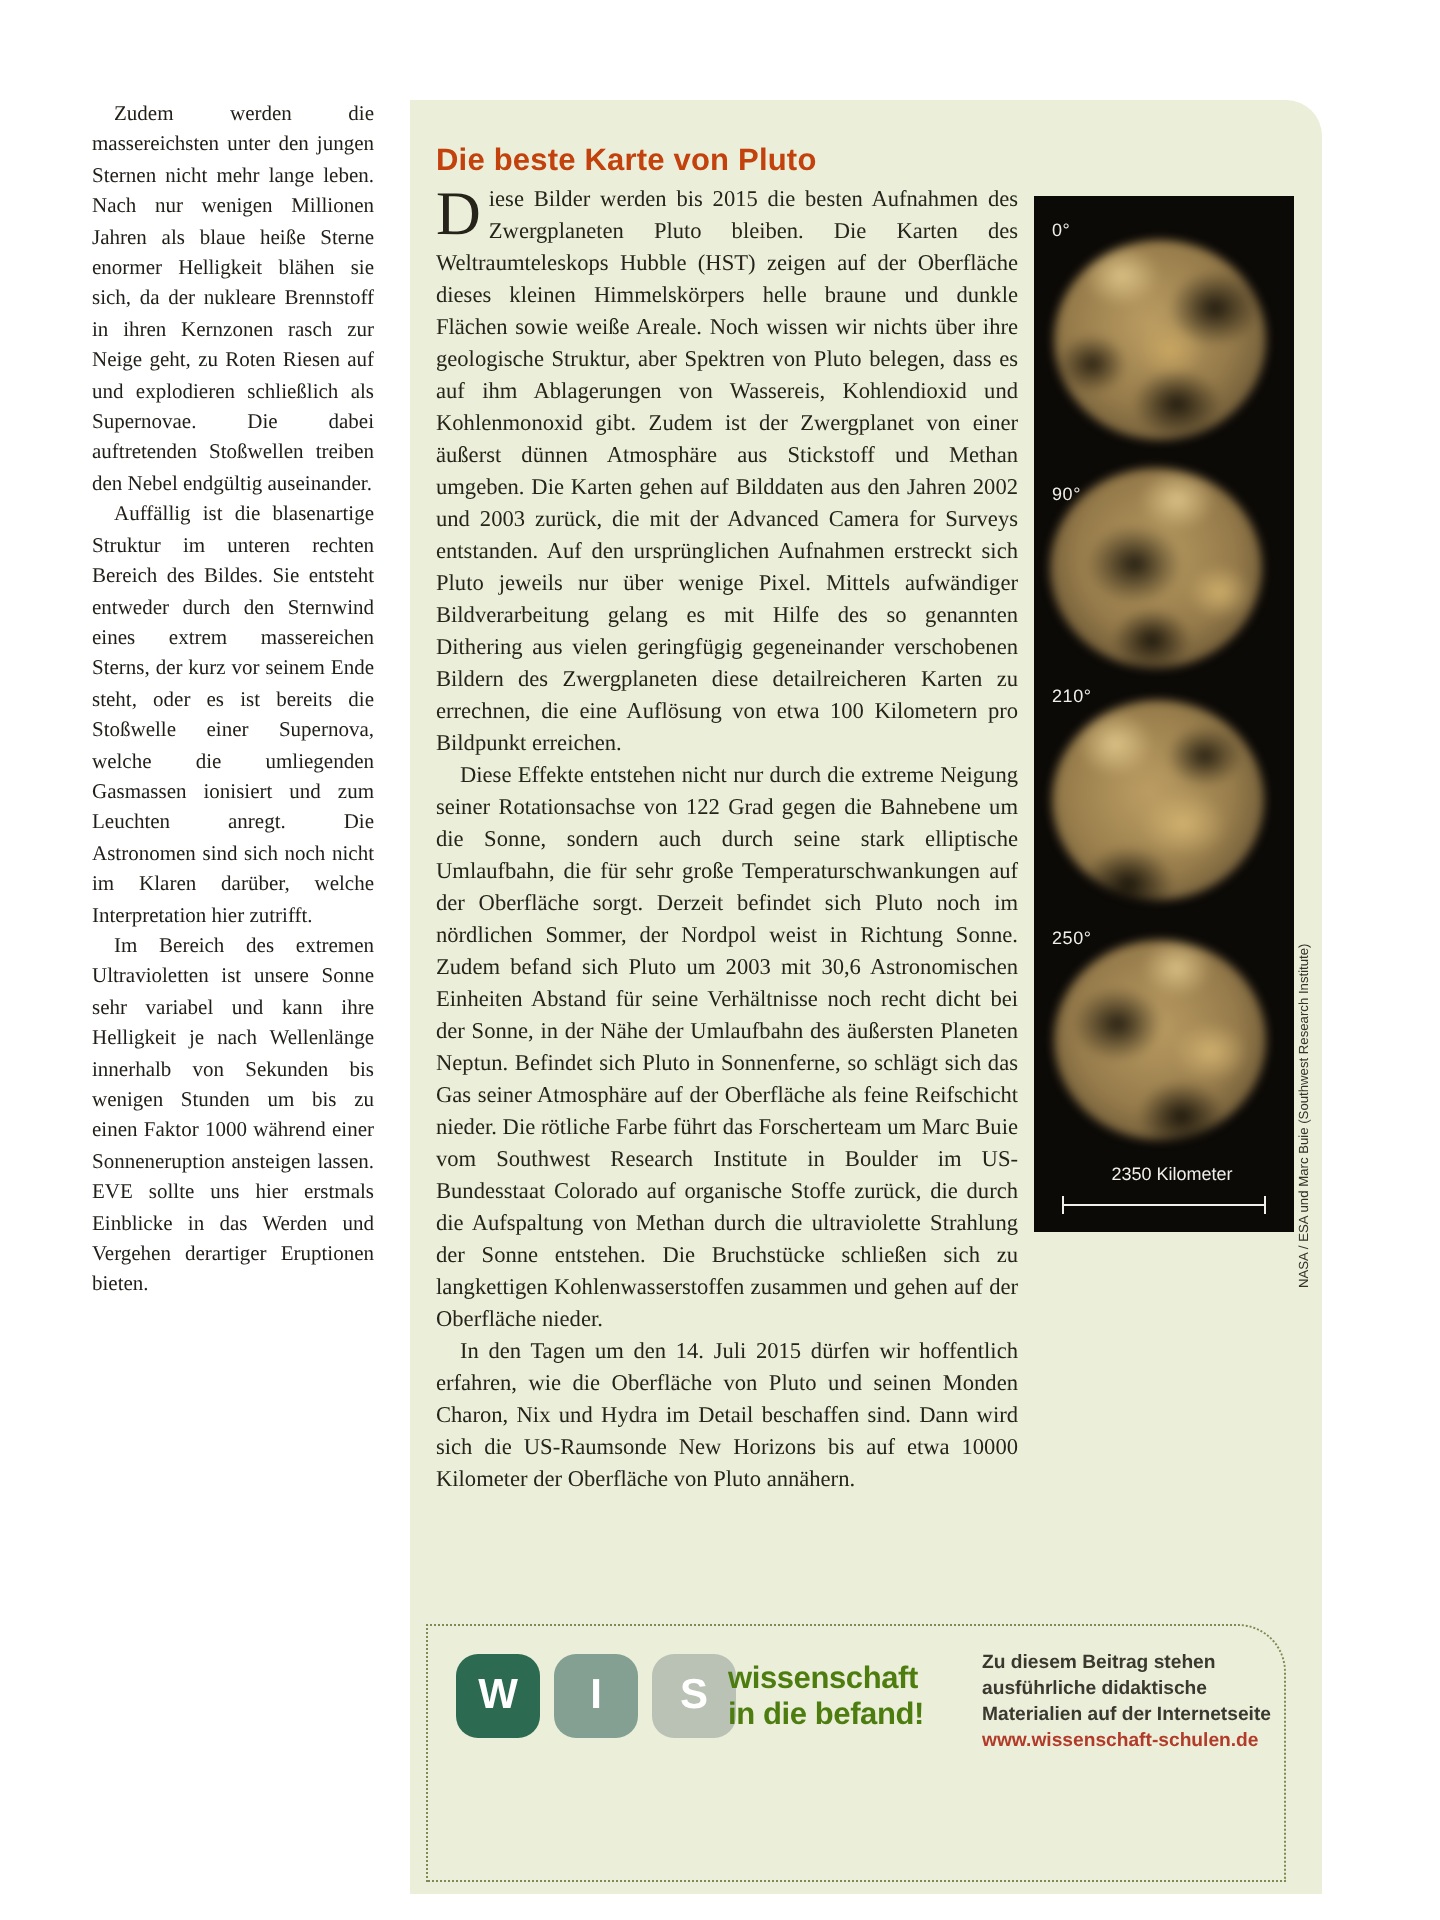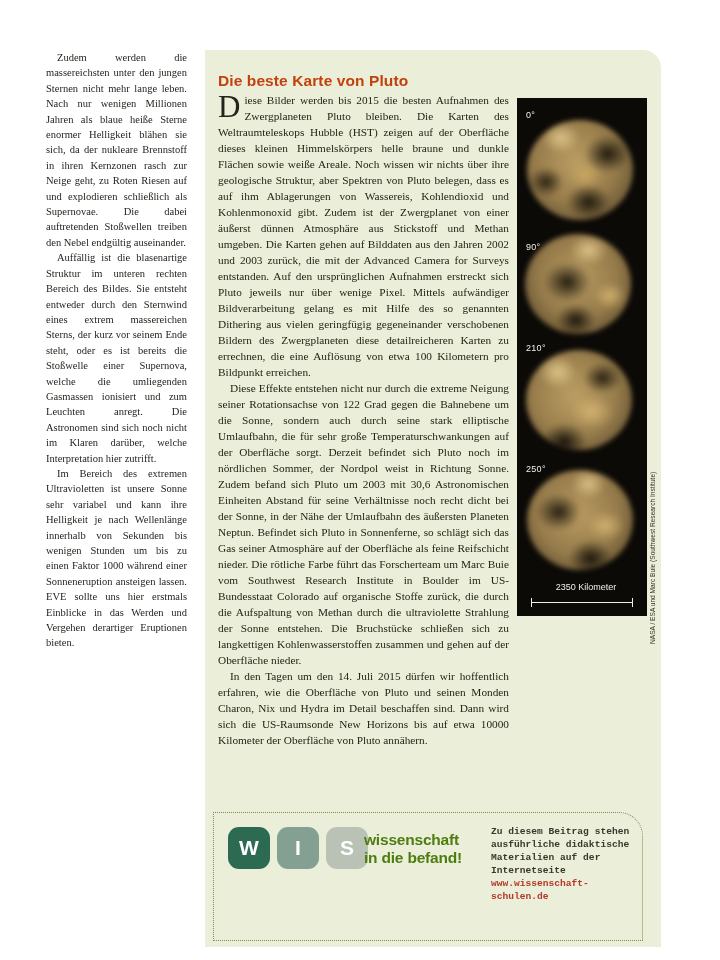--- a/index.html
+++ b/index.html
@@ -111,21 +111,21 @@
     font-family:"Liberation Sans",sans-serif;font-weight:bold;font-size:21px;color:#ffffff;
   }
   .wl-w{background:#2c6a52;} .wl-i{background:#84a093;} .wl-s{background:#b9c2b5;}
   .wis-wordmark{
     position:absolute;left:150px;top:18px;
     font-family:"Liberation Sans",sans-serif;font-weight:bold;
     font-size:15.5px;line-height:18px;color:#4d7c0f;letter-spacing:-.2px;
   }
   .wis-right{
     position:absolute;left:277px;top:12px;width:152px;
-    font-family:Liberation Mono, monospace;font-weight:bold;
+    font-family:Liberation Sans, sans-serif;font-weight:bold;
     font-size:9.6px;line-height:13px;color:#3a382f;
   }
   .wis-url{color:#b23a2a;text-decoration:none;display:block;}
   .wis-bottom{
     position:absolute;left:17px;top:69px;width:405px;
     font-family:"Liberation Sans",sans-serif;font-weight:bold;
     font-size:9.8px;line-height:13.6px;color:#3a382f;text-align:justify;
   }
 </style>
 </head>

